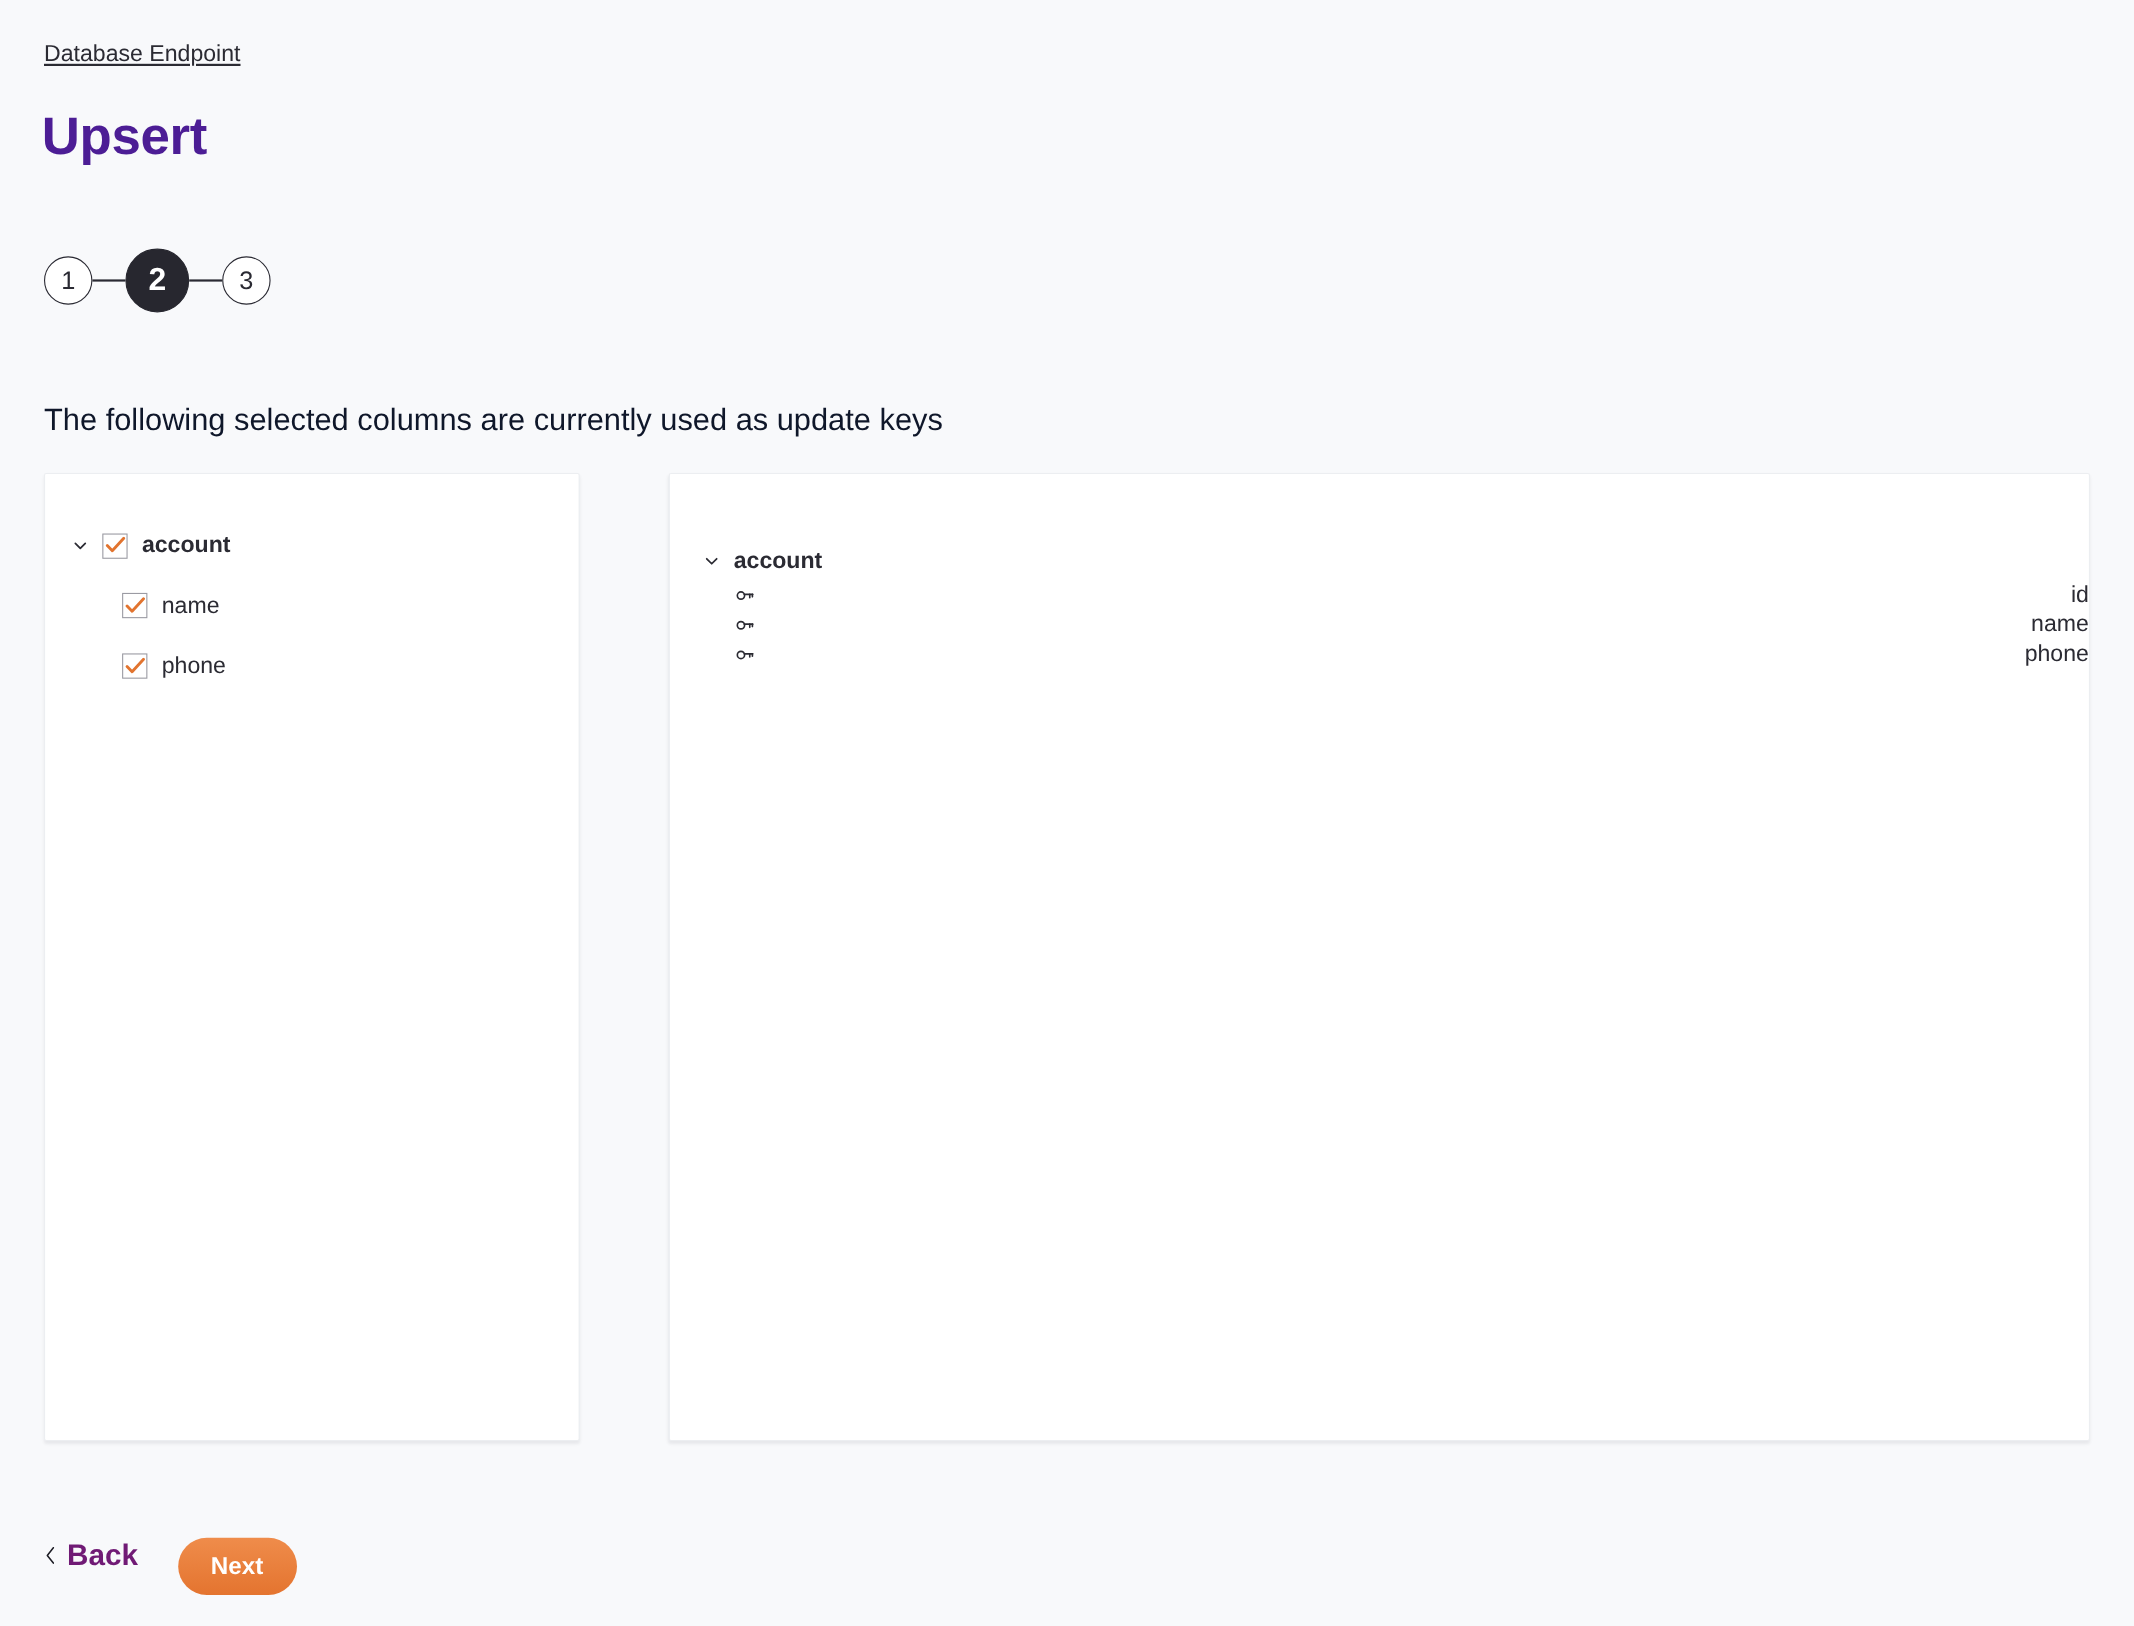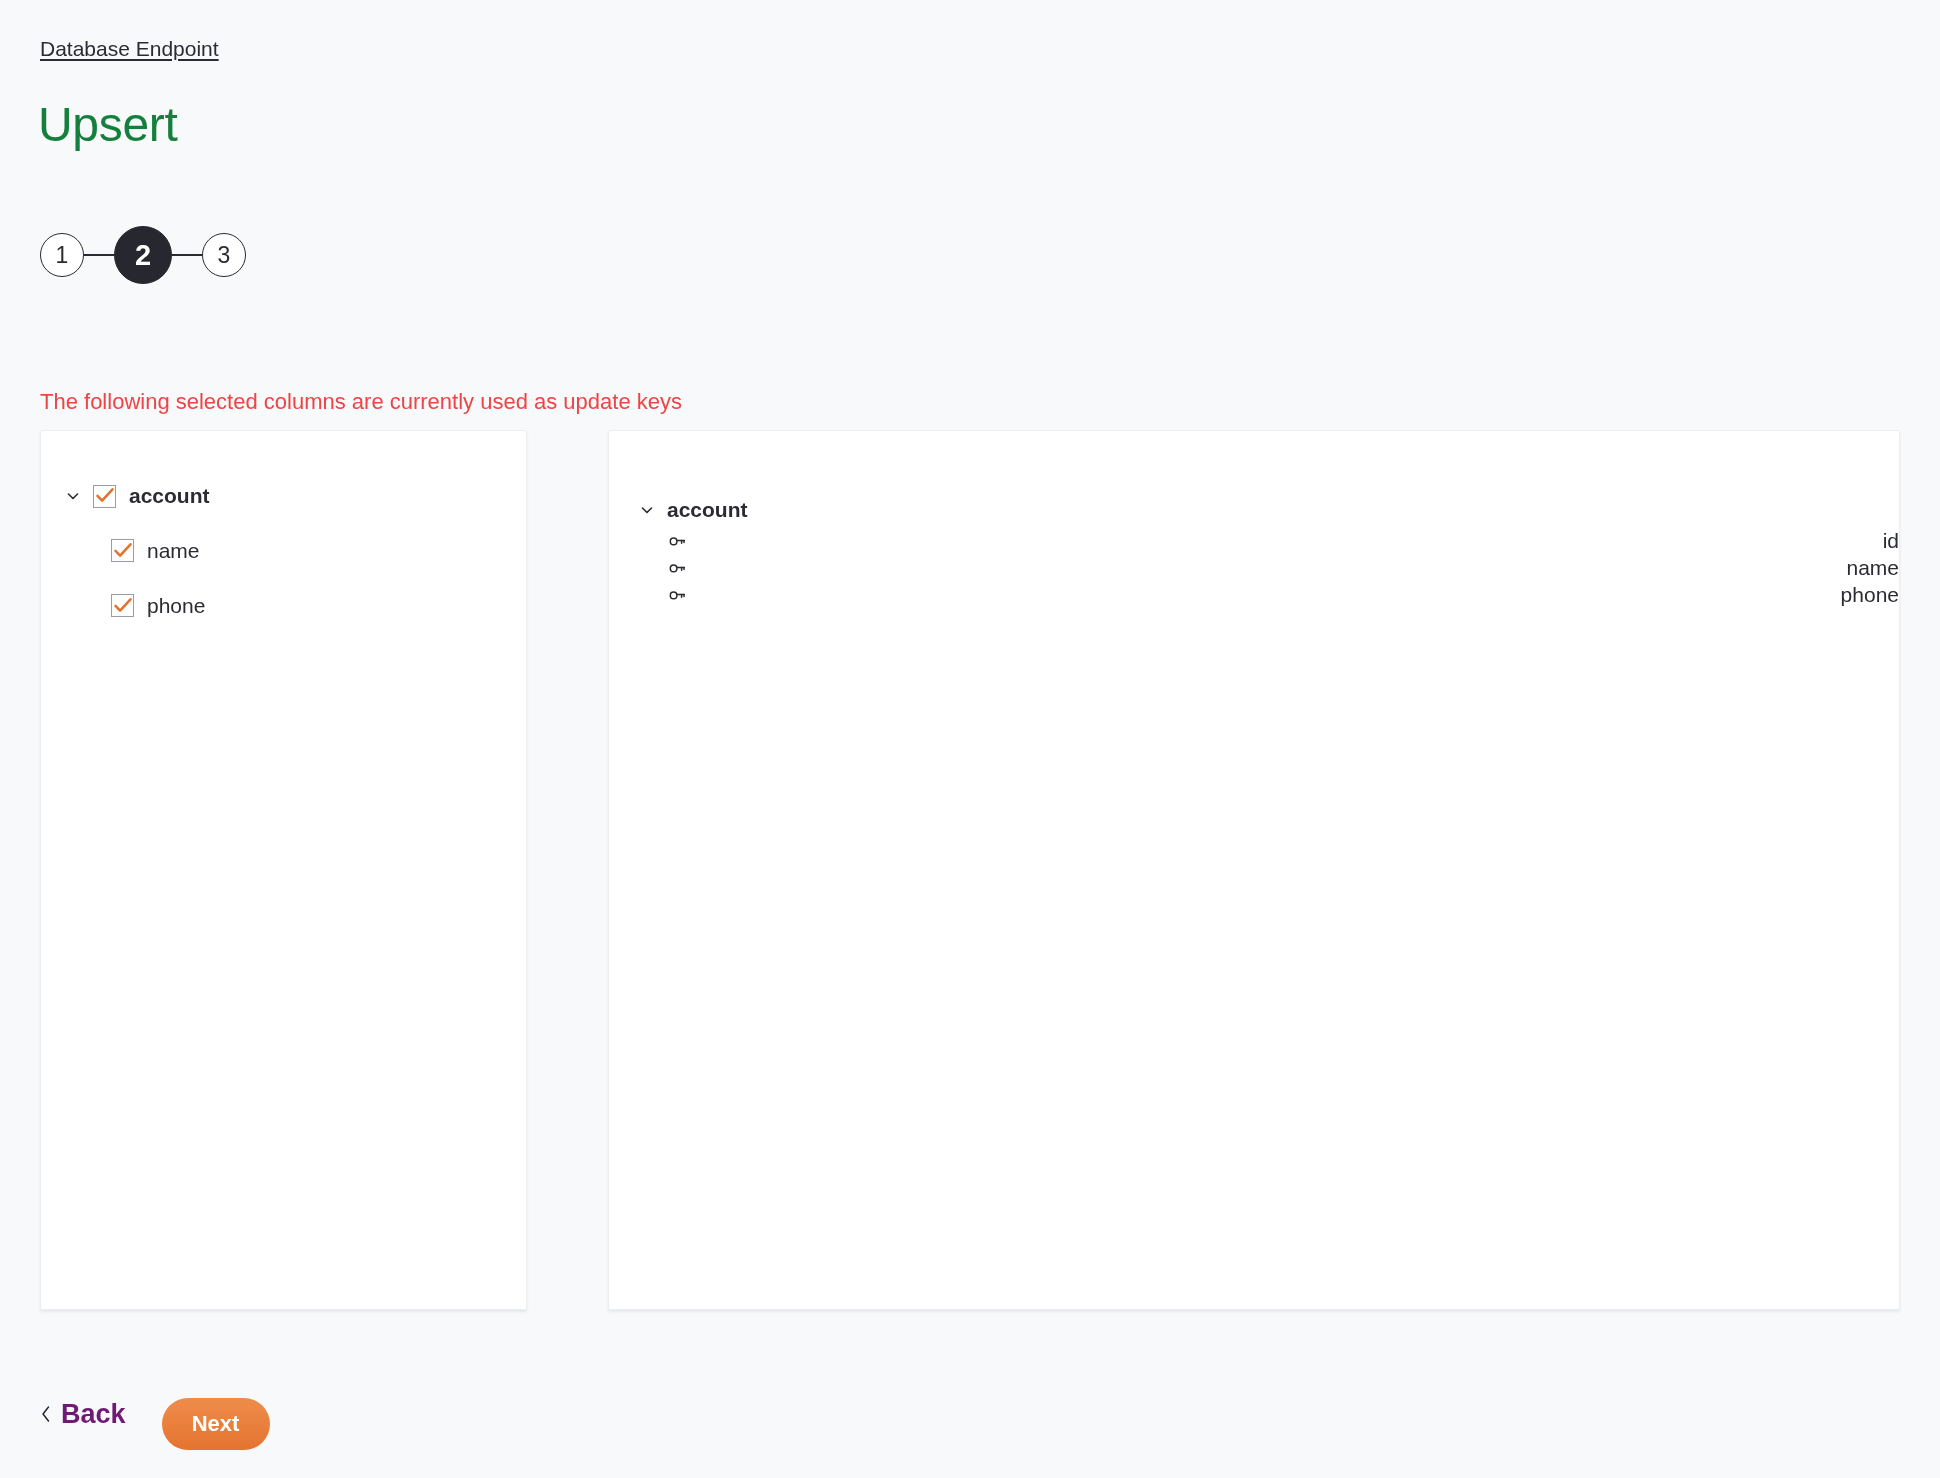--- a/index.html
+++ b/index.html
@@ -32,23 +32,23 @@
     text-underline-offset: 3px;
     cursor: pointer;
   }
 
   .page-title {
     position: absolute;
     left: 38px;
     top: 96px;
     font-size: 48px;
     line-height: 58px;
-    font-weight: 400;
+    font-weight: 700;
     letter-spacing: -0.3px;
-    color: #15803d;
+    color: #4c1d95;
   }
 
   
   .stepper {
     position: absolute;
     left: 40px;
     top: 226px;
     display: flex;
     align-items: center;
   }
@@ -80,24 +80,24 @@
     width: 30px;
     height: 1.6px;
     background: #2a2a33;
     flex: 0 0 auto;
   }
 
   
   .description {
     position: absolute;
     left: 40px;
-    top: 388px;
-    font-size: 22px;
+    top: 368px;
+    font-size: 28px;
     line-height: 28px;
-    color: #ef4444;
+    color: #0f172a;
   }
 
   
   .panels {
     position: absolute;
     left: 40px;
     top: 430px;
     width: 1860px;
     height: 880px;
     display: flex;

